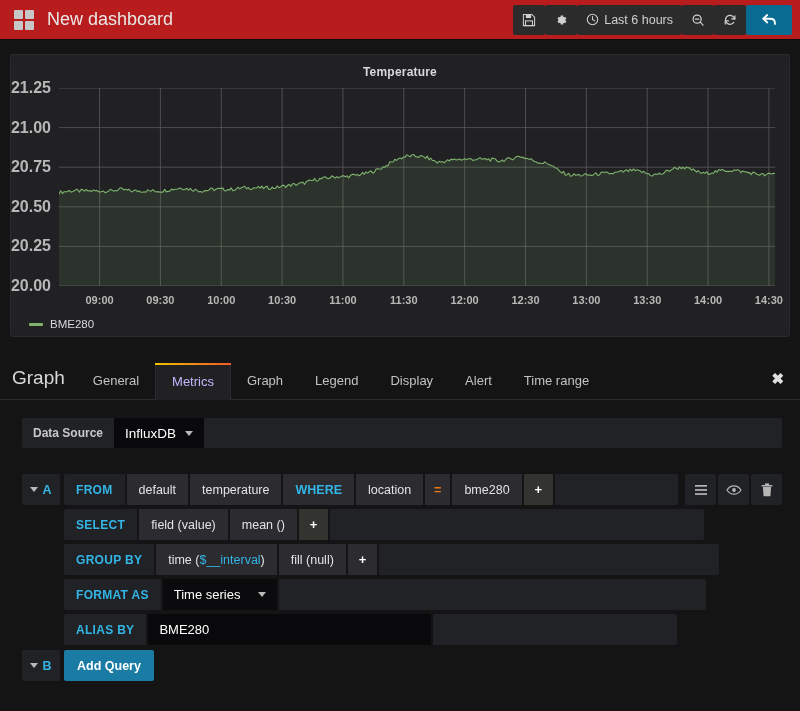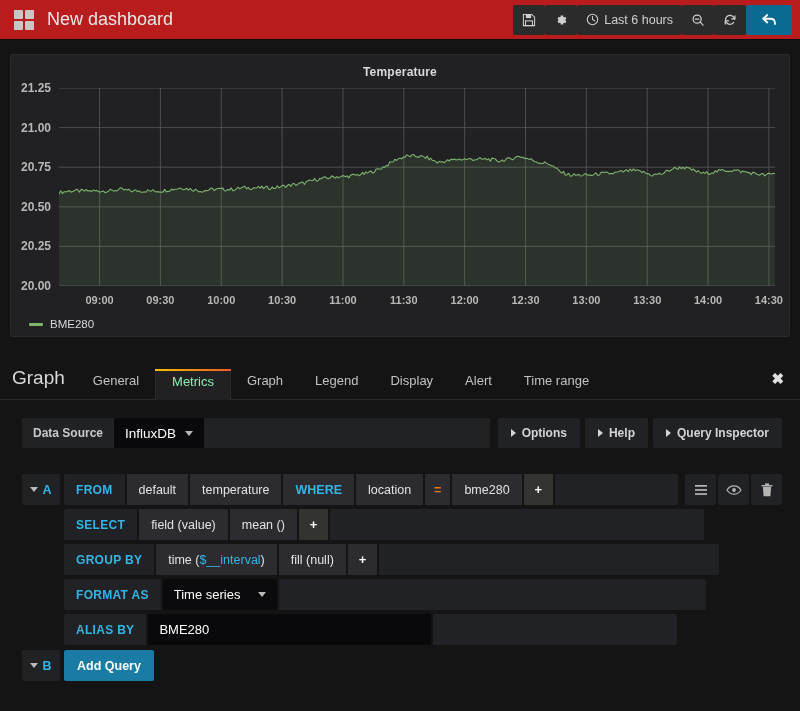--- a/index.html
+++ b/index.html
@@ -62,21 +62,21 @@
   }
   .plot-area {
     position: absolute;
     left: 48px; top: 33px; right: 14px; bottom: 50px;
   }
   .y-labels {
     position: absolute; left: 0px; top: 33px; bottom: 50px; width: 44px;
   }
   .y-lab {
     position: absolute; right: 4px;
-    font-size: 12px; color: #b8b8b8; font-weight: bold;
+    font-size: 16px; color: #b8b8b8; font-weight: bold;
     transform: translateY(-50%);
     white-space: nowrap;
   }
   .x-labels {
     position: absolute; left: 48px; right: 14px; bottom: 28px; height: 14px;
   }
   .x-lab {
     position: absolute;
     font-size: 11px; color: #b8b8b8; font-weight: bold;
     transform: translateX(-50%);
@@ -105,25 +105,25 @@
     font-size: 19px; color: #d8d9da; font-weight: 400;
     padding: 0 12px 10px 4px; white-space: nowrap;
   }
   .tab {
     position: relative;
     padding: 0 16px 11px 16px;
     font-size: 13px; color: #c2c2c2;
     cursor: pointer; white-space: nowrap;
   }
   .tab.active {
-    color: #86efac;
+    color: #c4b5fd;
     background: #212124;
     border-left: 1px solid #2b2b2f;
     border-right: 1px solid #2b2b2f;
-    padding-top: 5px; margin-bottom: -1px;
+    padding-top: 11px; margin-bottom: -1px;
     padding-bottom: 11px;
   }
   .tab.active::before {
     content: ""; position: absolute; left: -1px; right: -1px; top: 0;
     height: 2px;
     background: linear-gradient(90deg, #f2c200 0%, #f05a28 100%);
   }
   .tab-close {
     margin-left: auto; padding: 0 16px 11px 0;
     font-size: 15px; color: #e0e0e0; font-weight: bold; cursor: pointer;
@@ -376,34 +376,20 @@
 
   <div class="editor-body">
 
     <div class="ds-row">
       <div class="ds-label">Data Source</div>
       <div class="ds-select">
         <span>InfluxDB</span>
         <span class="caret"></span>
       </div>
       <div class="ds-filler"></div>
-      <div class="ds-right">
-        <div class="collapse-btn">
-          <span class="caret-right"></span>
-          <span>Options</span>
-        </div>
-        <div class="collapse-btn">
-          <span class="caret-right"></span>
-          <span>Help</span>
-        </div>
-        <div class="collapse-btn">
-          <span class="caret-right"></span>
-          <span>Query Inspector</span>
-        </div>
-      </div>
     </div>
 
     <div class="query-block">
 
       <div class="q-line">
         <div class="q-handle">
           <span class="caret"></span>
           <span class="ref">A</span>
         </div>
         <div class="q-key">FROM</div>

